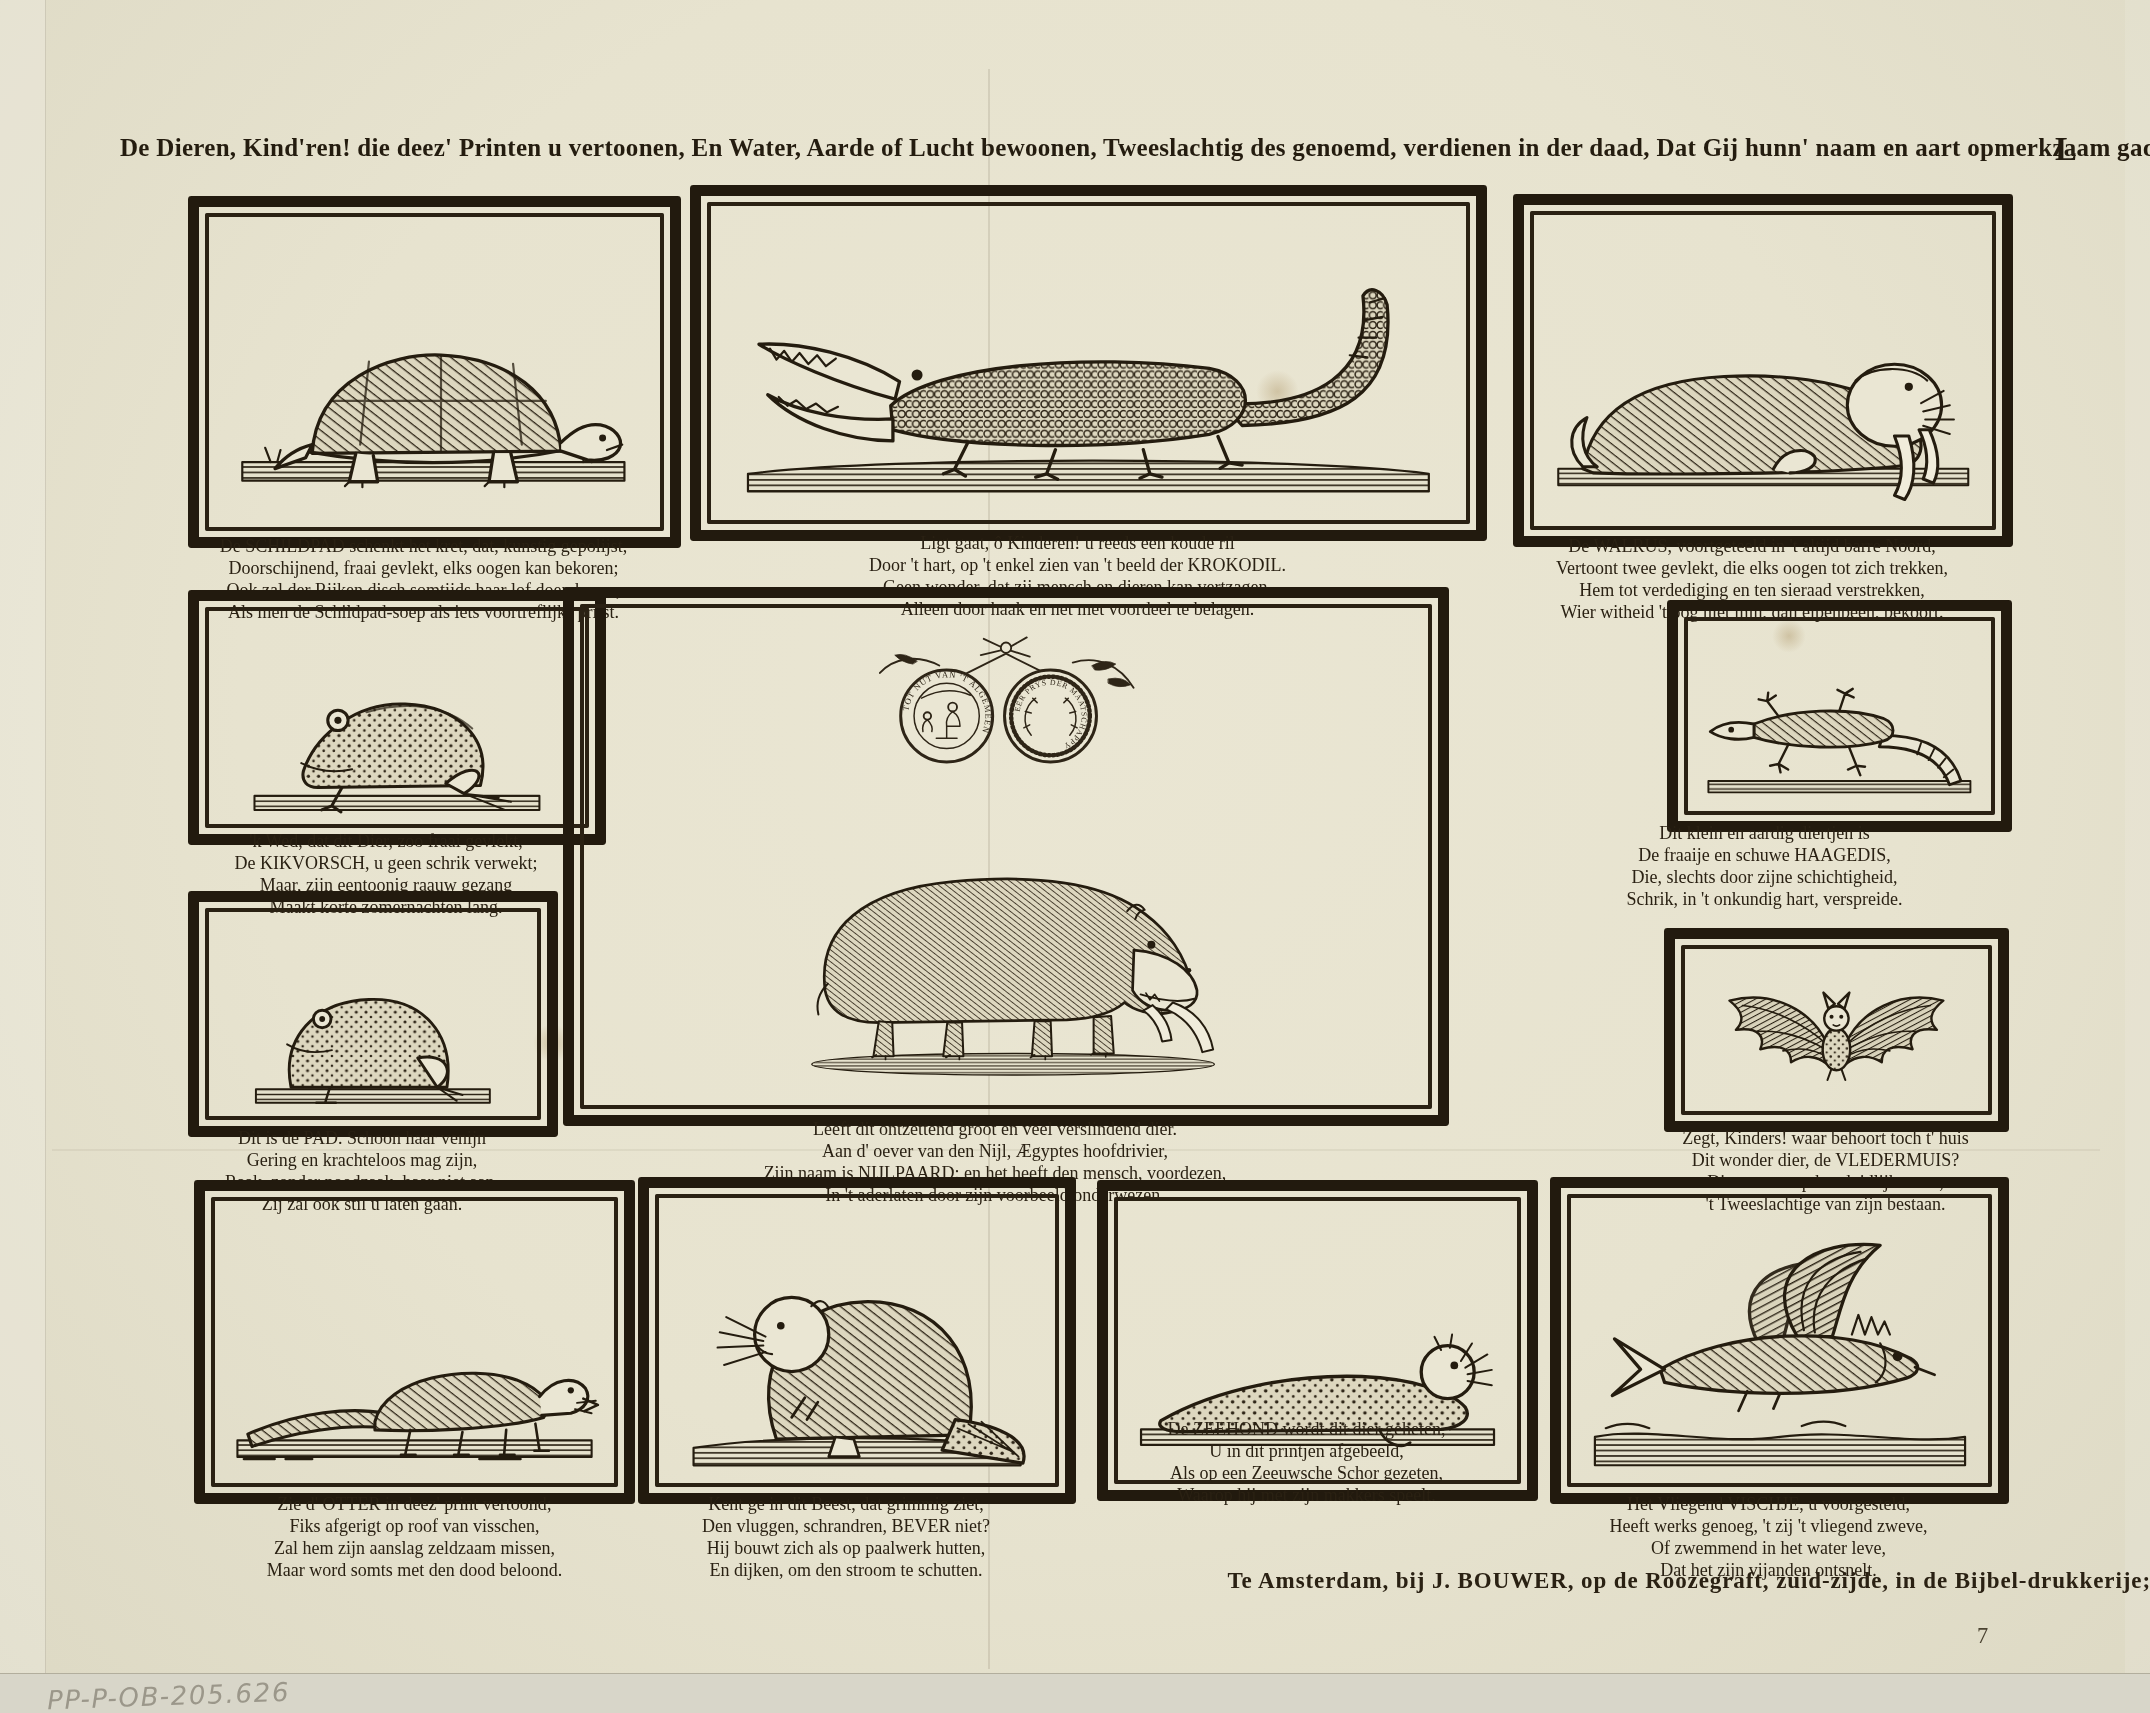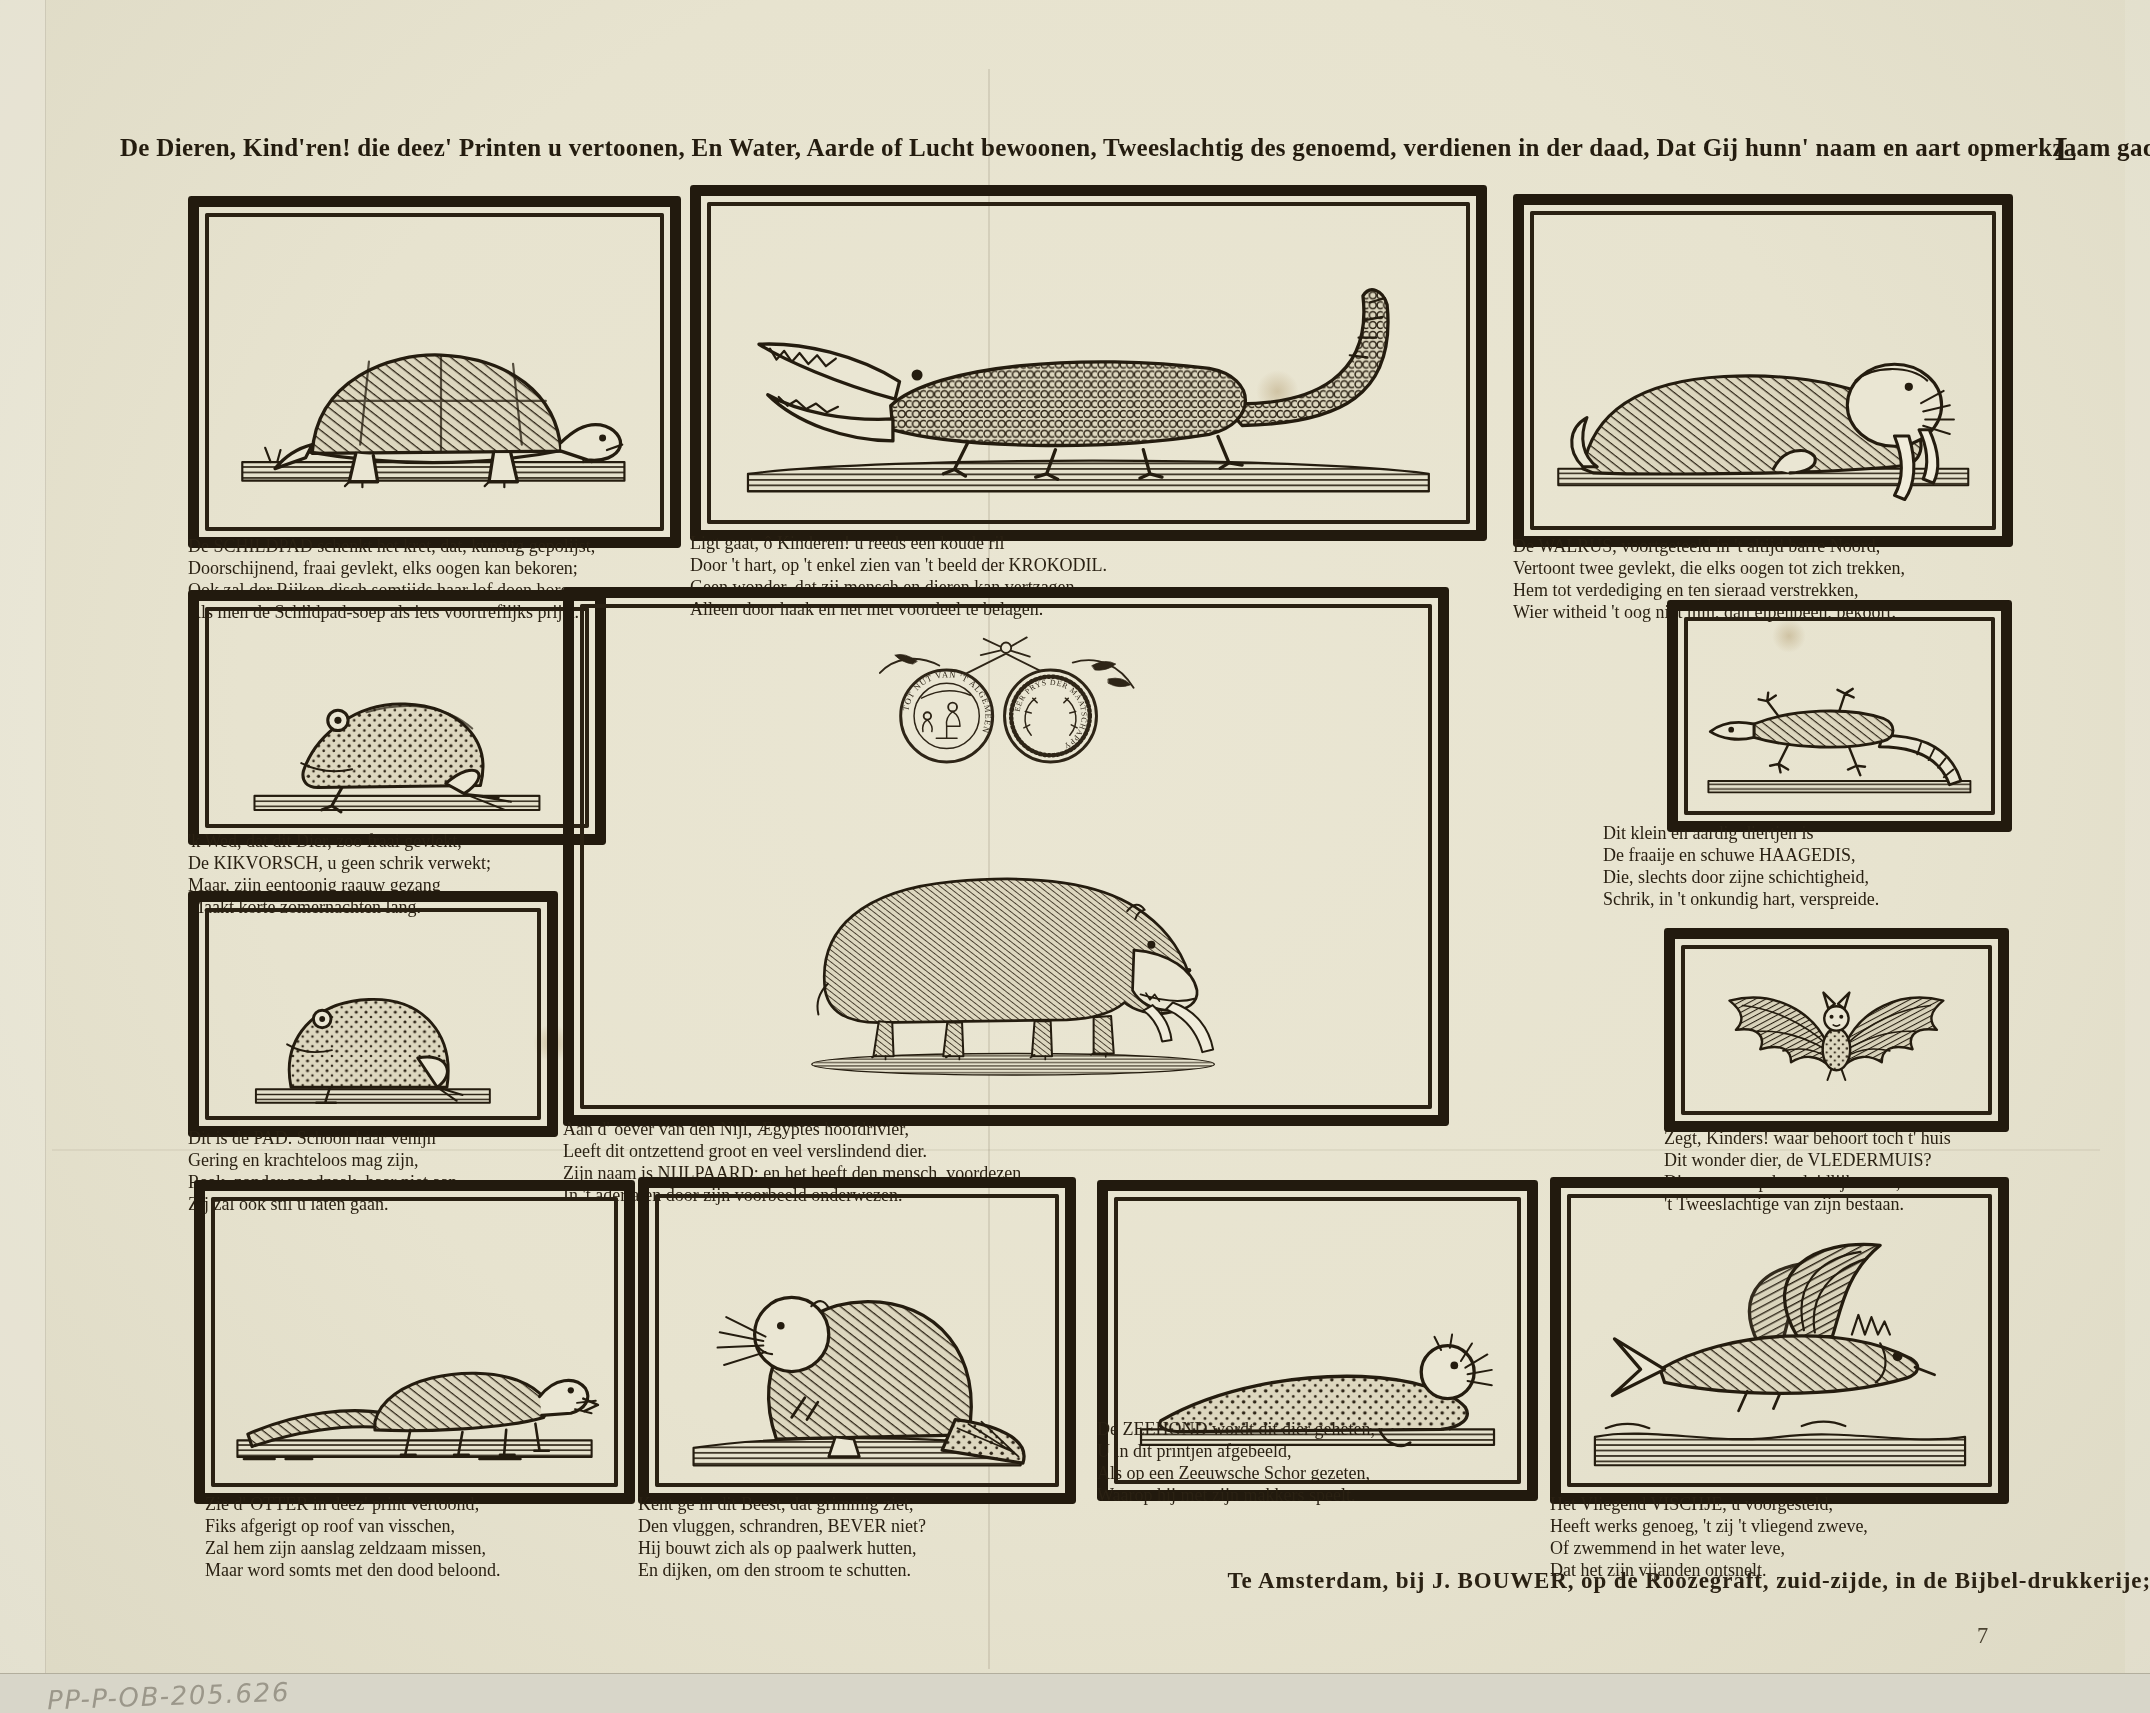--- a/index.html
+++ b/index.html
@@ -23,21 +23,21 @@
 
   .title{position:absolute;left:120px;right:120px;top:134px;text-align:center;
     font-size:25px;font-weight:bold;letter-spacing:0.3px;white-space:nowrap;}
   .plate-letter{position:absolute;left:2055px;top:131px;font-size:33px;font-weight:bold;}
 
   .panel{position:absolute;border:11.2px solid #221a0e;border-radius:3.4px;}
   .panel-inner{position:absolute;inset:6px;border:4.3px solid #2a2113;border-radius:1.7px;
     display:flex;align-items:flex-end;justify-content:center;overflow:hidden;}
   svg.art{display:block;}
 
-  .caption{position:absolute;font-size:18px;line-height:22px;color:#2a2113;}
+  .caption{position:absolute;font-size:18px;line-height:22px;text-align:center;color:#2a2113;}
   .caption div{white-space:nowrap;}
 
   .imprint{position:absolute;left:0;right:0;top:1568px;text-align:right;
     font-size:23px;letter-spacing:0.9px;font-weight:bold;color:#2a2113;}
   .pagenum{position:absolute;left:1977px;top:1623px;font-size:22.4px;color:#4a4231;}
   .inventory{position:absolute;left:47px;top:1681px;font-size:26px;color:#9b978a;
     font-family:"DejaVu Sans",sans-serif;font-style:italic;letter-spacing:1.7px;
     transform:rotate(-2deg);}
   .medallion{position:absolute;left:50%;top:15.5px;transform:translateX(-50%);}
 </style>
@@ -228,22 +228,22 @@
           <path d="M520,182 q14,-18 26,-2 q-10,2 -14,14" stroke-width="3"></path>
           <circle cx="612" cy="270" r="3.5" fill="#241c0f" stroke="none"></circle>
           <path d="M150,346 l-8,52 30,0 -2,-50 Z M252,348 l-6,50 30,0 -2,-50 Z M382,346 l-4,52 30,0 -2,-52 Z M470,340 l0,54 30,0 -4,-56 Z" fill="url(#hx)" stroke-width="3"></path>
           <path d="M146,396 l-6,4 M160,398 l0,5 M256,396 l-6,4 M270,398 l0,5 M382,396 l-6,4 M398,398 l0,5 M472,392 l-6,4 M488,394 l0,5" stroke-width="2.5"></path>
           <path d="M74,290 q-20,20 -14,46" stroke-width="3"></path>
         </g>
       </svg>
     </div>
   </div>
   <div class="caption" style="left:563px;top:1118px;width:864px">
+    <div>Leeft dit ontzettend groot en veel verslindend dier.</div>
     <div>Aan d' oever van den Nijl, Ægyptes hoofdrivier,</div>
-    <div>Leeft dit ontzettend groot en veel verslindend dier.</div>
     <div>Zijn naam is NIJLPAARD: en het heeft den mensch, voordezen,</div>
     <div>In 't aderlaten door zijn voorbeeld onderwezen.</div>
   </div>
 
   <div class="panel" style="left:1667px;top:600px;width:323px;height:210px">
     <div class="panel-inner">
       <svg class="art" viewBox="0 0 300 160" style="width:94%;height:86%">
         <g stroke="#241c0f" stroke-width="3" fill="none" stroke-linecap="round" stroke-linejoin="round">
           <rect x="12" y="134" width="276" height="12" fill="url(#hground)" stroke-width="2"></rect>
           <path d="M196,86 C240,86 268,102 278,134 L266,138 C256,110 230,98 192,98 Z" fill="#eae6d3"></path>

